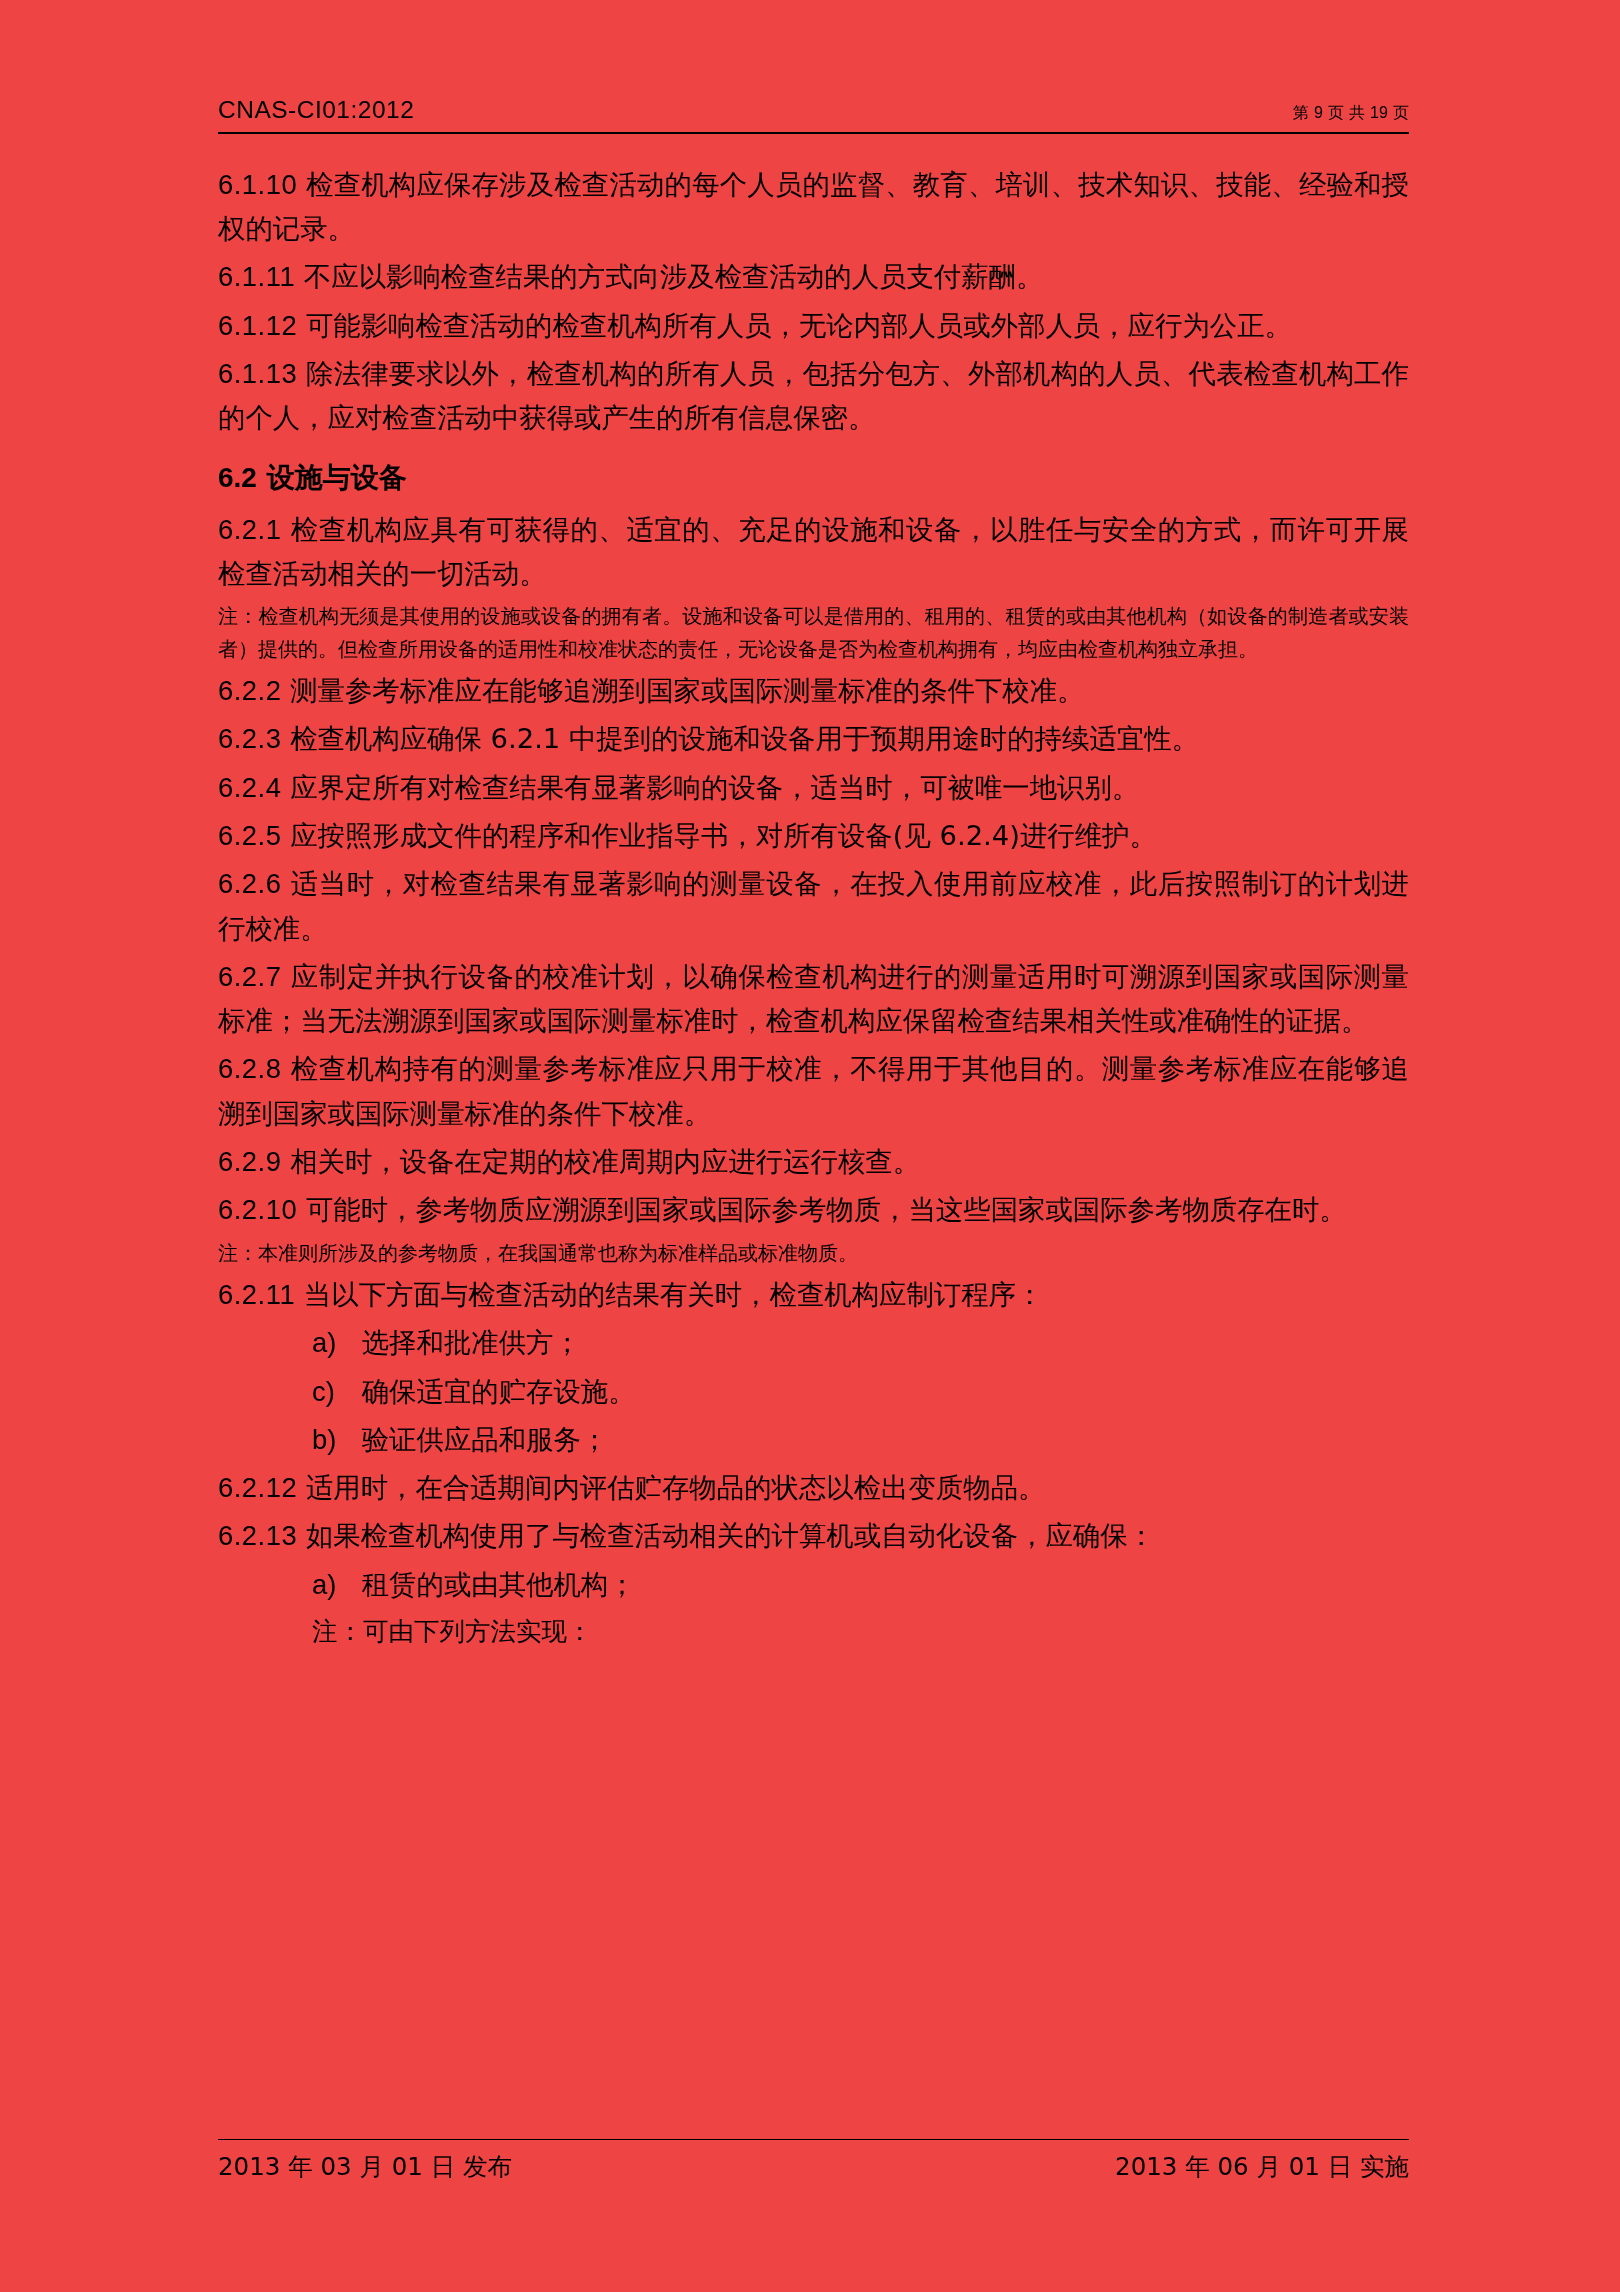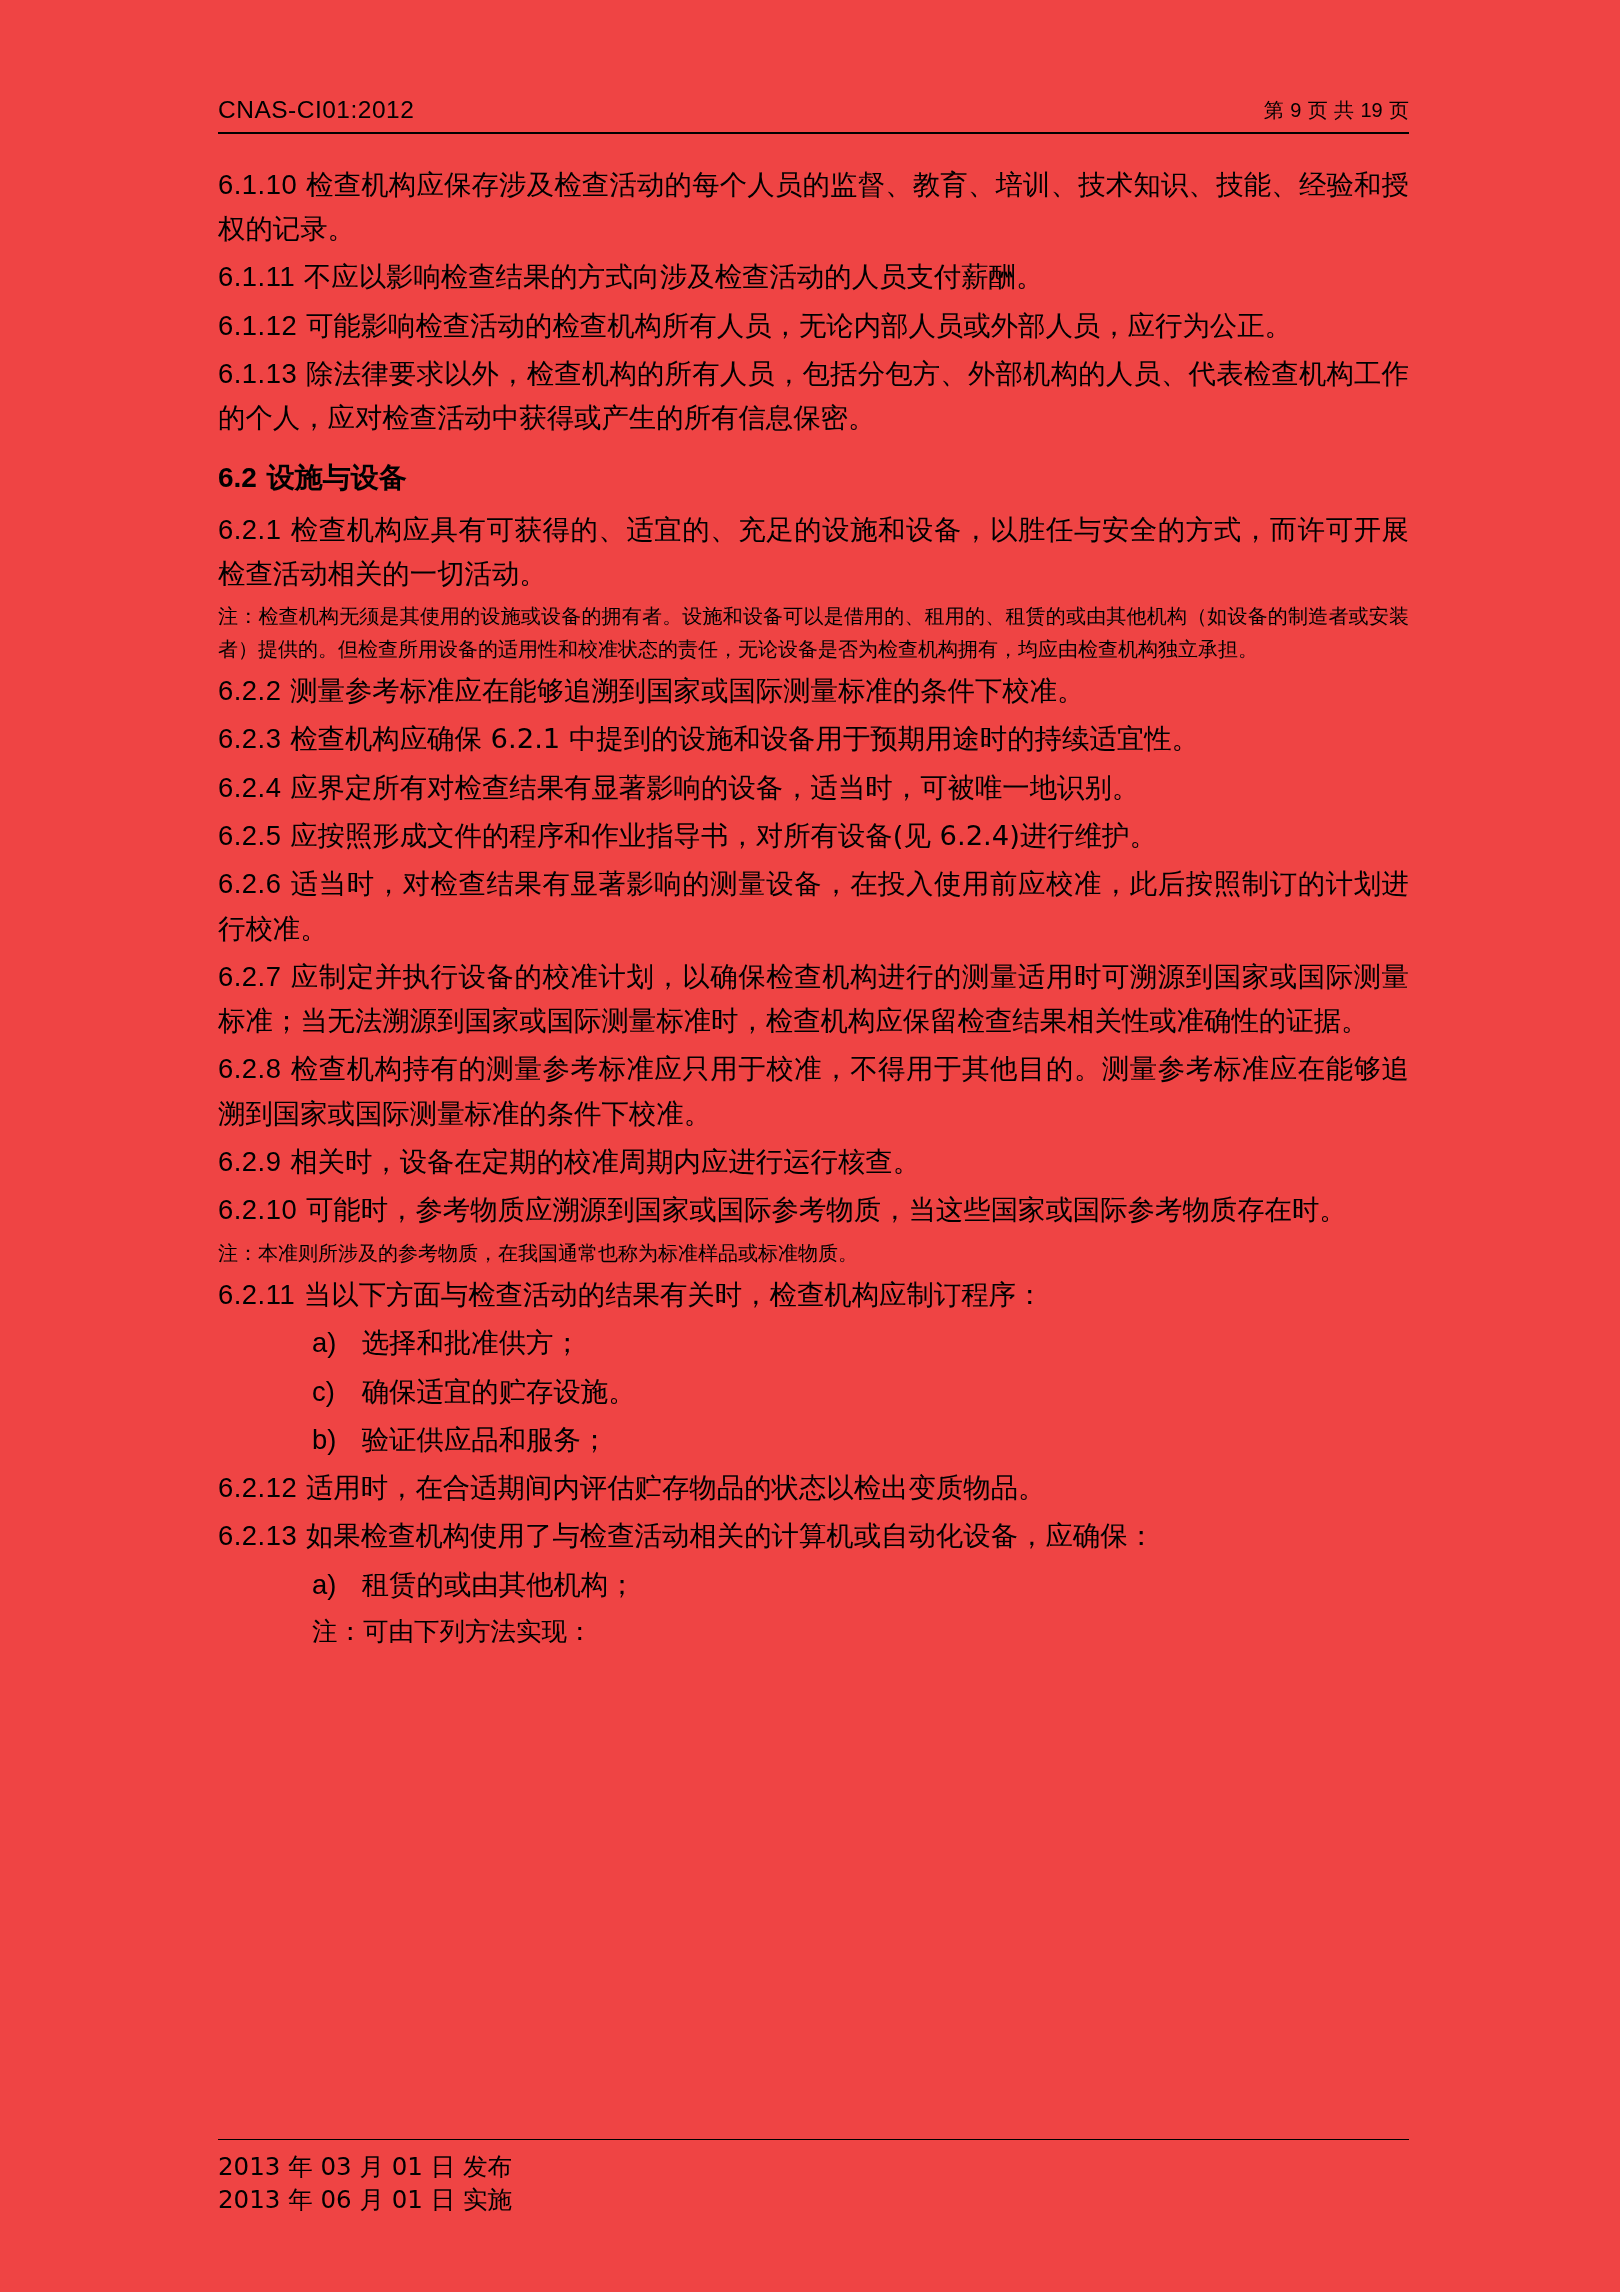--- a/index.html
+++ b/index.html
@@ -31,21 +31,21 @@
     align-items: flex-end;
     font-size: 24.5px;
     font-family: "Liberation Sans", sans-serif;
     padding-bottom: 7.8px;
   }
   .header .doc-code {
     letter-spacing: 0.5px;
   }
   .header .page-num {
     font-family: "DejaVu Sans", sans-serif;
-    font-size: 20px;
+    font-size: 16px;
   }
   .header .page-num .num {
     font-family: "Liberation Sans", sans-serif;
   }
   .rule {
     border-top: 2px solid #000;
     width: 100%;
   }
   .rule.thin { border-top: 1.5px solid #000; }
 
@@ -110,21 +110,20 @@
     left: 218px;
     top: 2139px;
     width: 1191px;
   }
   .footer {
     display: flex;
     justify-content: space-between;
     font-size: 24.5px;
     padding-top: 9.8px;
     font-family: "DejaVu Sans", sans-serif;
-    flex-direction: column;
   }
 </style>
 </head>
 <body>
 
 <div class="page">
 
   <div class="content">
 
     <div class="header">

